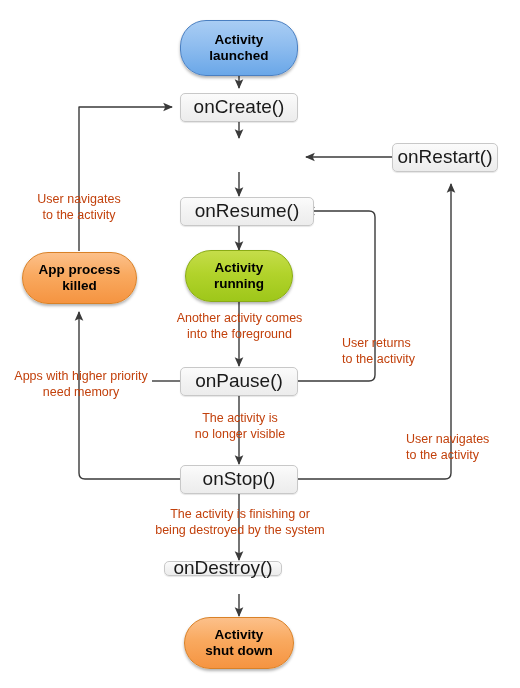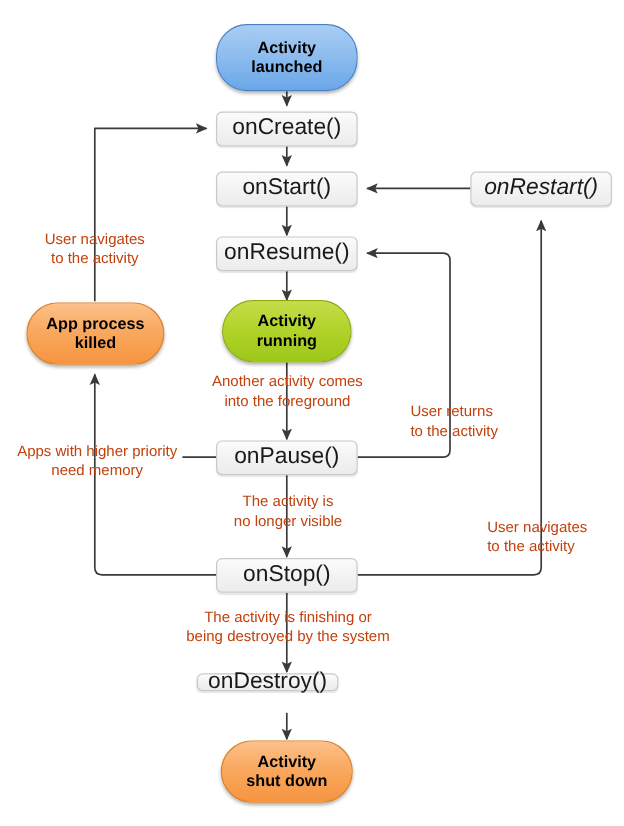--- a/index.html
+++ b/index.html
@@ -103,44 +103,41 @@
     <div>
       <div>Activity</div>
       <div>launched</div>
     </div>
   </div>
 
   <div class="node callback" style="left:180px;top:93px;width:118px;height:29px;">
     <span>onCreate()</span>
   </div>
 
-  <div class="node callback" style="left:180px;top:143px;width:118px;height:29px;">
-    <span>onStart()</span>
-  </div>
 
-  <div class="node callback" style="left:180px;top:197px;width:118px;height:29px;text-align:center;">
+  <div class="node callback" style="left:180px;top:197px;width:134px;height:29px;text-align:center;">
     <span>onResume()</span>
   </div>
 
   <div class="node pill green" style="left:185px;top:250px;width:108px;height:52px;">
     <div>
       <div>Activity</div>
       <div>running</div>
     </div>
   </div>
 
   <div class="node callback" style="left:180px;top:367px;width:118px;height:29px;">
     <span>onPause()</span>
   </div>
 
   <div class="node callback" style="left:180px;top:465px;width:118px;height:29px;">
     <span>onStop()</span>
   </div>
 
-  <div class="node callback" style="left:392px;top:143px;width:118px;height:29px;font-style:italic;">
+  <div class="node callback" style="left:392px;top:143px;width:106px;height:29px;">
     <span>onRestart()</span>
   </div>
 
   <div class="node callback" style="left:164px;top:561px;width:118px;height:15px;justify-content:center;">
     <span>onDestroy()</span>
   </div>
 
   <div class="node pill orange" style="left:22px;top:252px;width:115px;height:52px;">
     <div>
       <div>App process</div>

